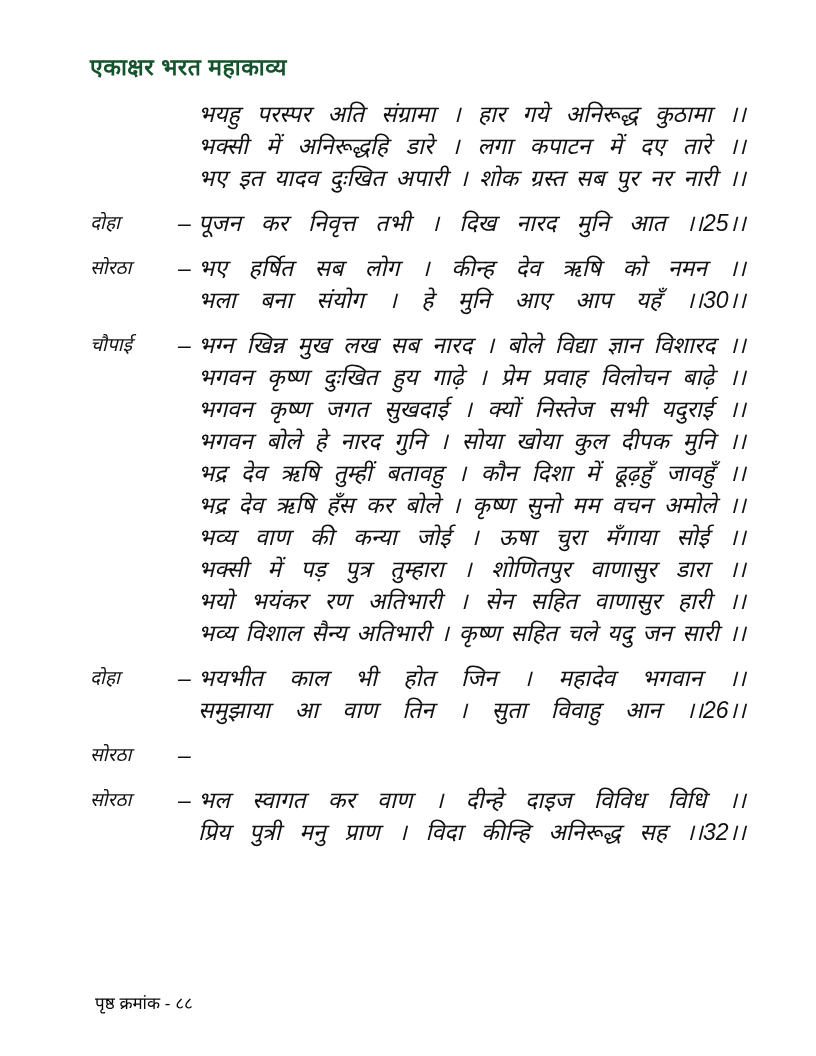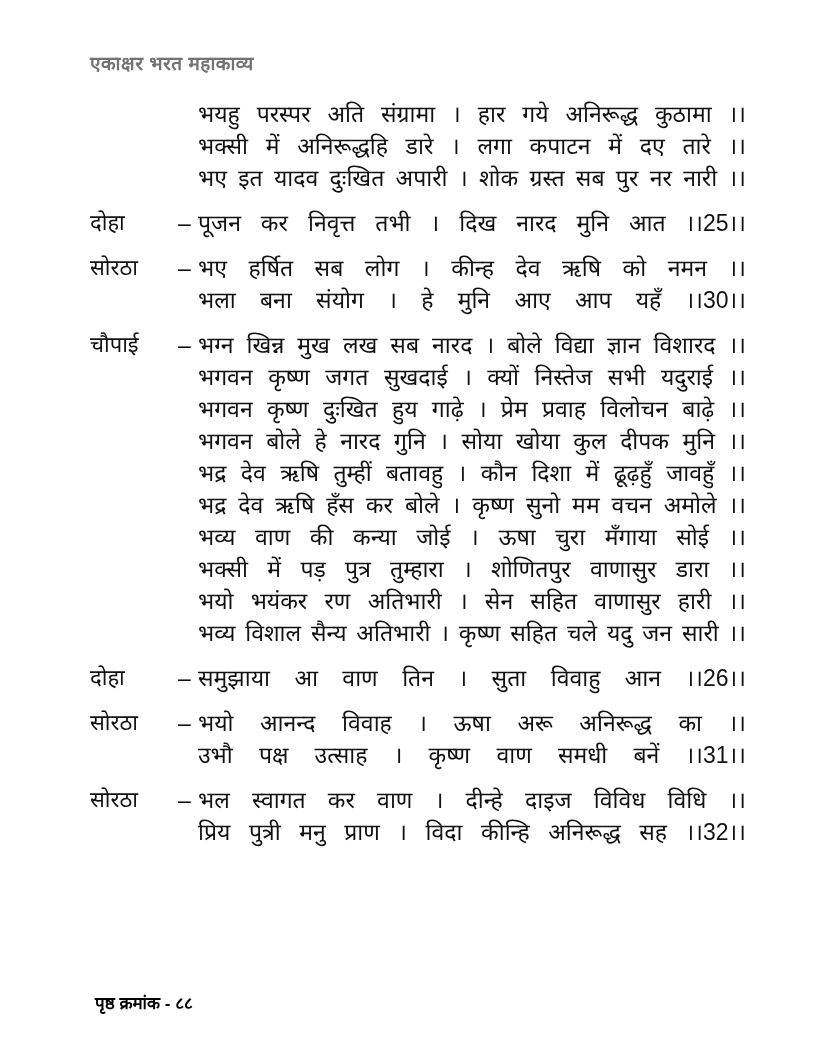--- a/index.html
+++ b/index.html
@@ -16,41 +16,42 @@
     color: #111111;
     font-family: "Liberation Sans", "DejaVu Sans", sans-serif;
     box-sizing: border-box;
     overflow: hidden;
   }
   .title {
     position: absolute;
     top: 50px;
     left: 90px;
     margin: 0;
-    font-size: 19px;
+    font-size: 23px;
     font-weight: 800;
     letter-spacing: 0.5px;
-    color: #737373;
+    color: #14532d;
     text-align: center;
   }
   .verses {
     position: absolute;
     top: 98px;
     left: 90px;
     right: 70px;
   }
   .section {
     display: flex;
     align-items: flex-start;
     margin-bottom: 13px;
+    font-style: italic;
   }
   .section .label {
     width: 88px;
     flex: 0 0 88px;
-    font-size: 22px;
+    font-size: 19px;
     line-height: 32px;
     white-space: nowrap;
   }
   .section .dash {
     width: 20px;
     flex: 0 0 20px;
     font-size: 23px;
     line-height: 32px;
   }
   .section .lines {
@@ -63,21 +64,21 @@
     text-align: justify;
     text-align-last: justify;
     white-space: normal;
     word-spacing: 2px;
   }
   .footer {
     position: absolute;
     left: 95px;
     bottom: 42px;
     font-size: 17px;
-    font-weight: 700;
+    font-weight: 400;
     color: #050505;
   }
 </style>
 </head>
 <body>
 
 <div class="page">
   <h1 class="title">एकाक्षर भरत महाकाव्य</h1>
 
   <main class="verses" id="sections">
@@ -106,47 +107,44 @@
           <div class="vline">भए हर्षित सब लोग । कीन्ह देव ऋषि को नमन ।।</div>
           <div class="vline">भला बना संयोग । हे मुनि आए आप यहँ ।।30।।</div>
         </div>
   </section>
 
   <section class="section">
     <div class="label">चौपाई</div>
     <div class="dash">–</div>
     <div class="lines">
           <div class="vline">भग्न खिन्न मुख लख सब नारद । बोले विद्या ज्ञान विशारद ।।</div>
+          <div class="vline">भगवन कृष्ण दुःखित हुय गाढ़े । प्रेम प्रवाह विलोचन बाढ़े ।।</div>
           <div class="vline">भगवन कृष्ण जगत सुखदाई । क्यों निस्तेज सभी यदुराई ।।</div>
-          <div class="vline">भगवन कृष्ण दुःखित हुय गाढ़े । प्रेम प्रवाह विलोचन बाढ़े ।।</div>
           <div class="vline">भगवन बोले हे नारद गुनि । सोया खोया कुल दीपक मुनि ।।</div>
           <div class="vline">भद्र देव ऋषि तुम्हीं बतावहु । कौन दिशा में ढूढ़हुँ जावहुँ ।।</div>
           <div class="vline">भद्र देव ऋषि हँस कर बोले । कृष्ण सुनो मम वचन अमोले ।।</div>
           <div class="vline">भव्य वाण की कन्या जोई । ऊषा चुरा मँगाया सोई ।।</div>
           <div class="vline">भक्सी में पड़ पुत्र तुम्हारा । शोणितपुर वाणासुर डारा ।।</div>
           <div class="vline">भयो भयंकर रण अतिभारी । सेन सहित वाणासुर हारी ।।</div>
           <div class="vline">भव्य विशाल सैन्य अतिभारी । कृष्ण सहित चले यदु जन सारी ।।</div>
         </div>
   </section>
 
   <section class="section">
     <div class="label">दोहा</div>
     <div class="dash">–</div>
     <div class="lines">
+          <div class="vline">भयभीत काल भी होत जिन । महादेव भगवान ।।</div>
           <div class="vline">समुझाया आ वाण तिन । सुता विवाहु आन ।।26।।</div>
         </div>
   </section>
 
   <section class="section">
     <div class="label">सोरठा</div>
     <div class="dash">–</div>
-    <div class="lines">
-          <div class="vline">भयो आनन्द विवाह । ऊषा अरू अनिरूद्ध का ।।</div>
-          <div class="vline">उभौ पक्ष उत्साह । कृष्ण वाण समधी बनें ।।31।।</div>
-        </div>
   </section>
 
   <section class="section">
     <div class="label">सोरठा</div>
     <div class="dash">–</div>
     <div class="lines">
           <div class="vline">भल स्वागत कर वाण । दीन्हे दाइज विविध विधि ।।</div>
           <div class="vline">प्रिय पुत्री मनु प्राण । विदा कीन्हि अनिरूद्ध सह ।।32।।</div>
         </div>
   </section>

